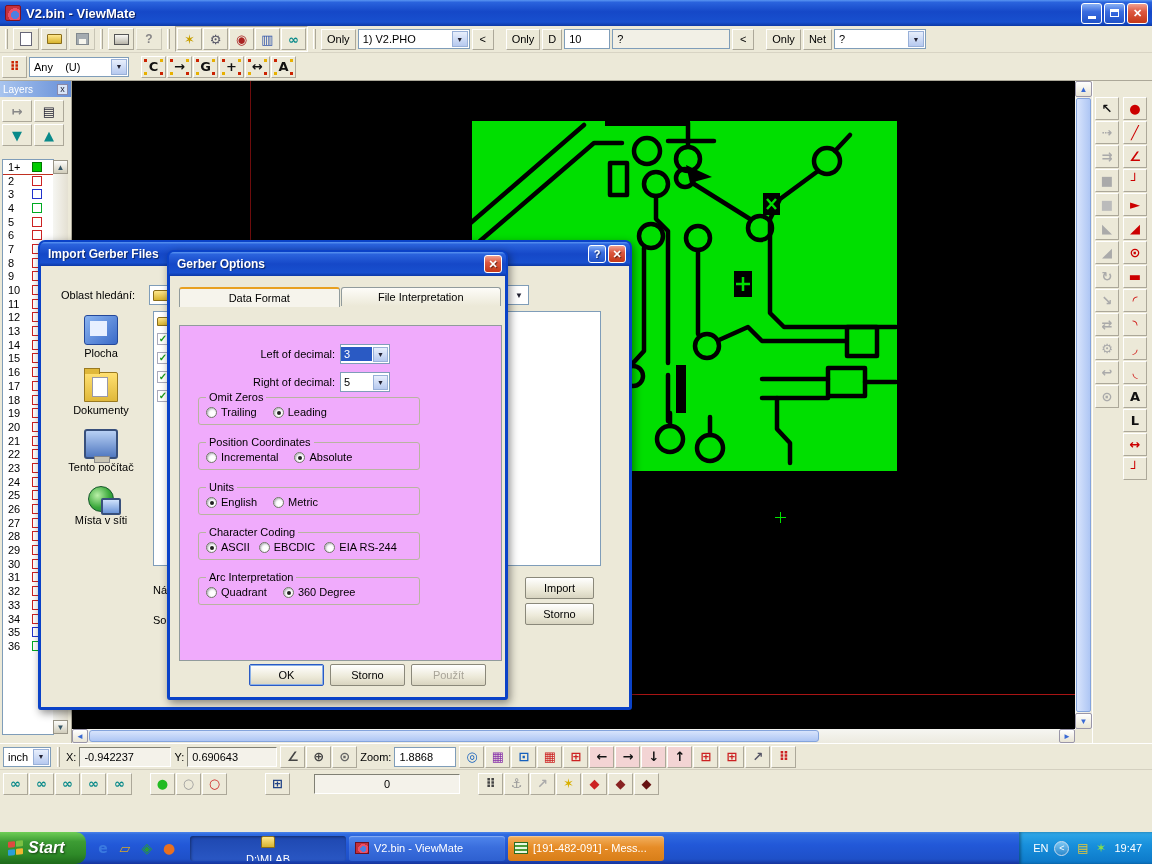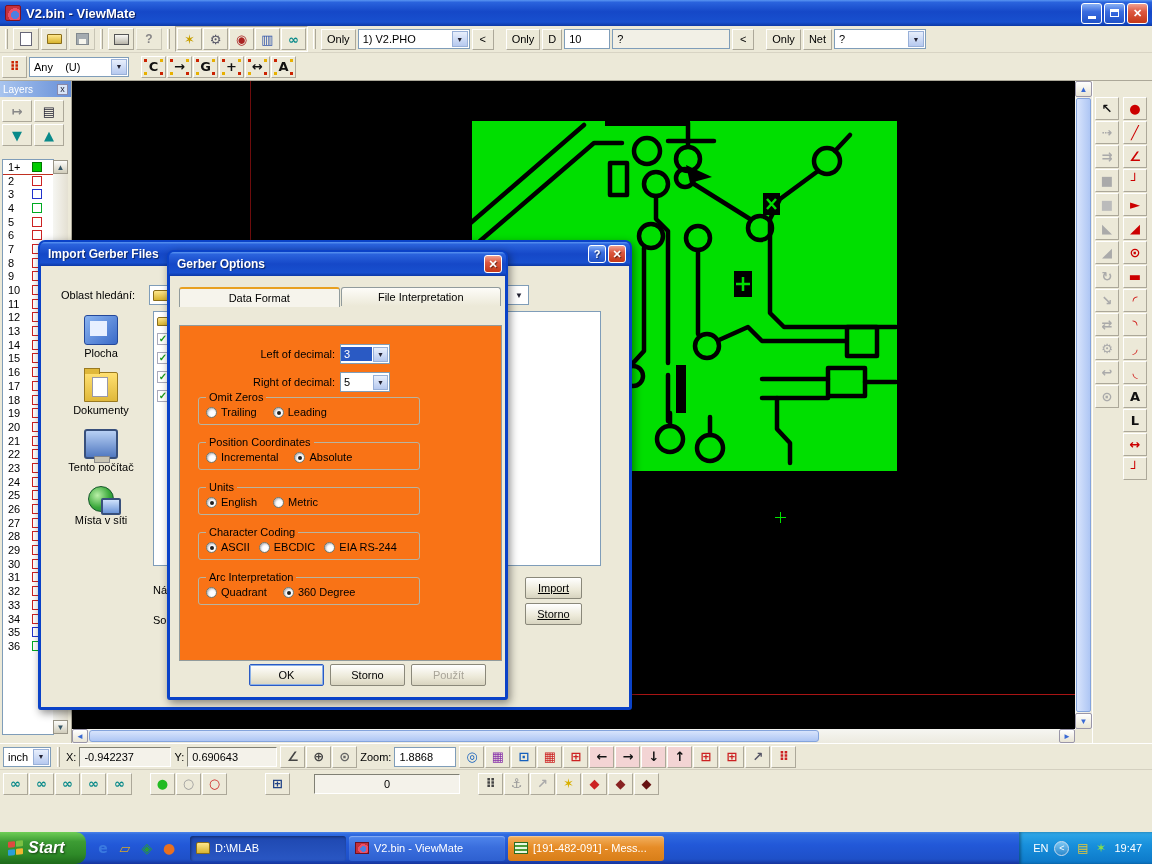--- a/index.html
+++ b/index.html
@@ -117,21 +117,21 @@
     background:linear-gradient(180deg,#6fce57 0%,#3d9c34 30%,#2e8a28 70%,#1e6a1a 100%); border-radius:0 10px 10px 0; }
   .flag { width:15px; height:14px; display:grid; grid-template-columns:7px 7px; gap:1px; transform:skewY(-6deg); }
   .flag i { height:6px; border-radius:1px; }
   .quick { display:flex; align-items:center; gap:4px; padding:0 8px; }
   .qicon { width:18px; height:18px; display:flex; align-items:center; justify-content:center;
     font-weight:bold; font-size:14px; font-family:"DejaVu Sans","Liberation Sans",sans-serif; }
   .tasks { flex:1; display:flex; gap:3px; padding:0 4px; }
   .task { width:156px; height:25px; border-radius:3px; display:flex; align-items:center; gap:5px; padding:0 6px;
     color:#fff; font-size:11px; white-space:nowrap; overflow:hidden;
     background:linear-gradient(180deg,#4f86ec,#3a6edd 45%,#2e60d0); box-shadow:inset 0 1px 1px #fff5; }
-  .task.active { background:linear-gradient(180deg,#1e48b0,#2a57c4); box-shadow:inset 1px 1px 3px #0006; }
+  .task.active { background:linear-gradient(180deg,#1e48b0,#2a57c4); box-shadow:inset 1px 1px 3px #0006;flex-direction:column; }
   .task.alert { background:linear-gradient(180deg,#f2b160,#e68c27 45%,#d87e18); color:#fff; }
   .ticon { width:14px; height:12px; flex:none; }
   .folder-icon { background:linear-gradient(#ffe78c,#d8b430); border:1px solid #8a6d1a; border-radius:2px 2px 0 0; }
   .viewmate-icon { background:radial-gradient(circle at 60% 60%, #4d7fe0 0 3px, #e8506a 3px 5px, #c4303c 5px); border:1px solid #701020; }
   .message-icon { background:repeating-linear-gradient(#e8f8e0 0 2px, #4a9c3a 2px 4px); border:1px solid #2a6c20; }
   .tray { height:32px; display:flex; align-items:center; gap:6px; padding:0 10px 0 14px; color:#fff;
     background:linear-gradient(180deg,#30a8e8 0%,#1890dc 40%,#0c78c8 100%); box-shadow:inset 2px 0 3px #0005; }
   .tray .clk { font-size:11px; }
   .tcirc { width:15px; height:15px; border-radius:50%; background:linear-gradient(#7ec8f4,#2a88cc); border:1px solid #cde;
     color:#fff; font-size:9px; display:flex; align-items:center; justify-content:center; }
@@ -167,30 +167,30 @@
   .my-computer-icon { background:linear-gradient(#b8d0f4,#5078c0); border:2px solid #38507c; border-radius:3px; }
   .my-computer-icon::after { content:""; position:absolute; left:8px; bottom:-6px; width:14px; height:5px; background:#c8c4b4; border:1px solid #888; }
   .network-places-icon { background:radial-gradient(circle at 35% 35%, #baf0a8, #3aa83a 55%, #1a7848); border:1px solid #14582a; border-radius:50%; width:26px; height:26px; }
   .network-places-icon::after { content:""; position:absolute; right:-8px; bottom:-4px; width:16px; height:13px;
     background:linear-gradient(#cfe2fb,#6a94d8); border:2px solid #38507c; border-radius:2px; }
   .ilist { position:absolute; left:112px; top:68px; width:448px; height:255px; background:#fff; border:1px solid #7F9DB9; padding:5px 3px; }
   .fic { display:block; width:12px; height:12px; margin-bottom:7px; }
   .fic.folder { height:9px; background:linear-gradient(#ffe78c,#d8b430); border:1px solid #8a6d1a; border-radius:2px 2px 0 0; }
   .fic.check { background:#fff; border:1px solid #aab; color:#1a9a1a; font-size:10px; font-weight:bold; line-height:10px; text-align:center; }
   .clip-lbl { position:absolute; width:20px; overflow:hidden; white-space:nowrap; }
-  .ibtn { position:absolute; left:484px; width:57px; height:22px; background:linear-gradient(180deg,#fff,#ece9d8 60%,#d8d4c0);
-    border:1px solid #8a887a; border-radius:2px; text-align:center; line-height:20px;text-decoration:underline; }
+  .ibtn { position:absolute; left:484px; width:69px; height:22px; background:linear-gradient(180deg,#fff,#ece9d8 60%,#d8d4c0);
+    border:1px solid #8a887a; border-radius:2px; text-align:center; line-height:20px; }
 
   .gerber { left:167px; top:250px; width:341px; height:450px; z-index:10; }
   .tabs { position:absolute; left:9px; top:34px; width:323px; }
   .tabrow { display:flex; }
   .tab { flex:1; height:19px; text-align:center; line-height:18px; background:linear-gradient(#fdfcf8,#ece9d8);
     border:1px solid #919b9c; border-bottom:none; border-radius:3px 3px 0 0; margin-right:1px; }
   .tab.active { background:#f6f4ec; position:relative; z-index:2; height:20px; margin-bottom:-1px; border-top:2px solid #e8a020; }
-  .pane { position:absolute; left:9px; top:72px; width:323px; height:336px; background:#f97316; border:1px solid #919b9c; }
+  .pane { position:absolute; left:9px; top:72px; width:323px; height:336px; background:#f0abfc; border:1px solid #919b9c; }
   .frow { display:flex; align-items:center; justify-content:flex-start; margin:8px 0 4px; }
   .frow .flbl { width:160px; text-align:right; padding-right:5px; }
   .dcombo { width:50px; height:20px; background:#fff; border:1px solid #7F9DB9; display:flex; align-items:center; }
   .dcombo .dval { flex:1; padding:1px 3px; }
   .dcombo .dval.selhl { background:#2a5ac4; color:#fff; }
   .dcombo .carrow { width:15px; height:15px; margin:1px; background:linear-gradient(#e8effc,#b6c9ef); border:1px solid #98b0d8;
     font-size:7px; color:#223; display:flex; align-items:center; justify-content:center; }
   .groups { position:absolute; left:28px; top:138px; width:222px; }
   .grp { border:1px solid #b8b4a0; border-radius:3px; margin-bottom:11px; padding:3px 7px 6px; }
   .grp legend { padding:0 3px; font-size:11px; }

